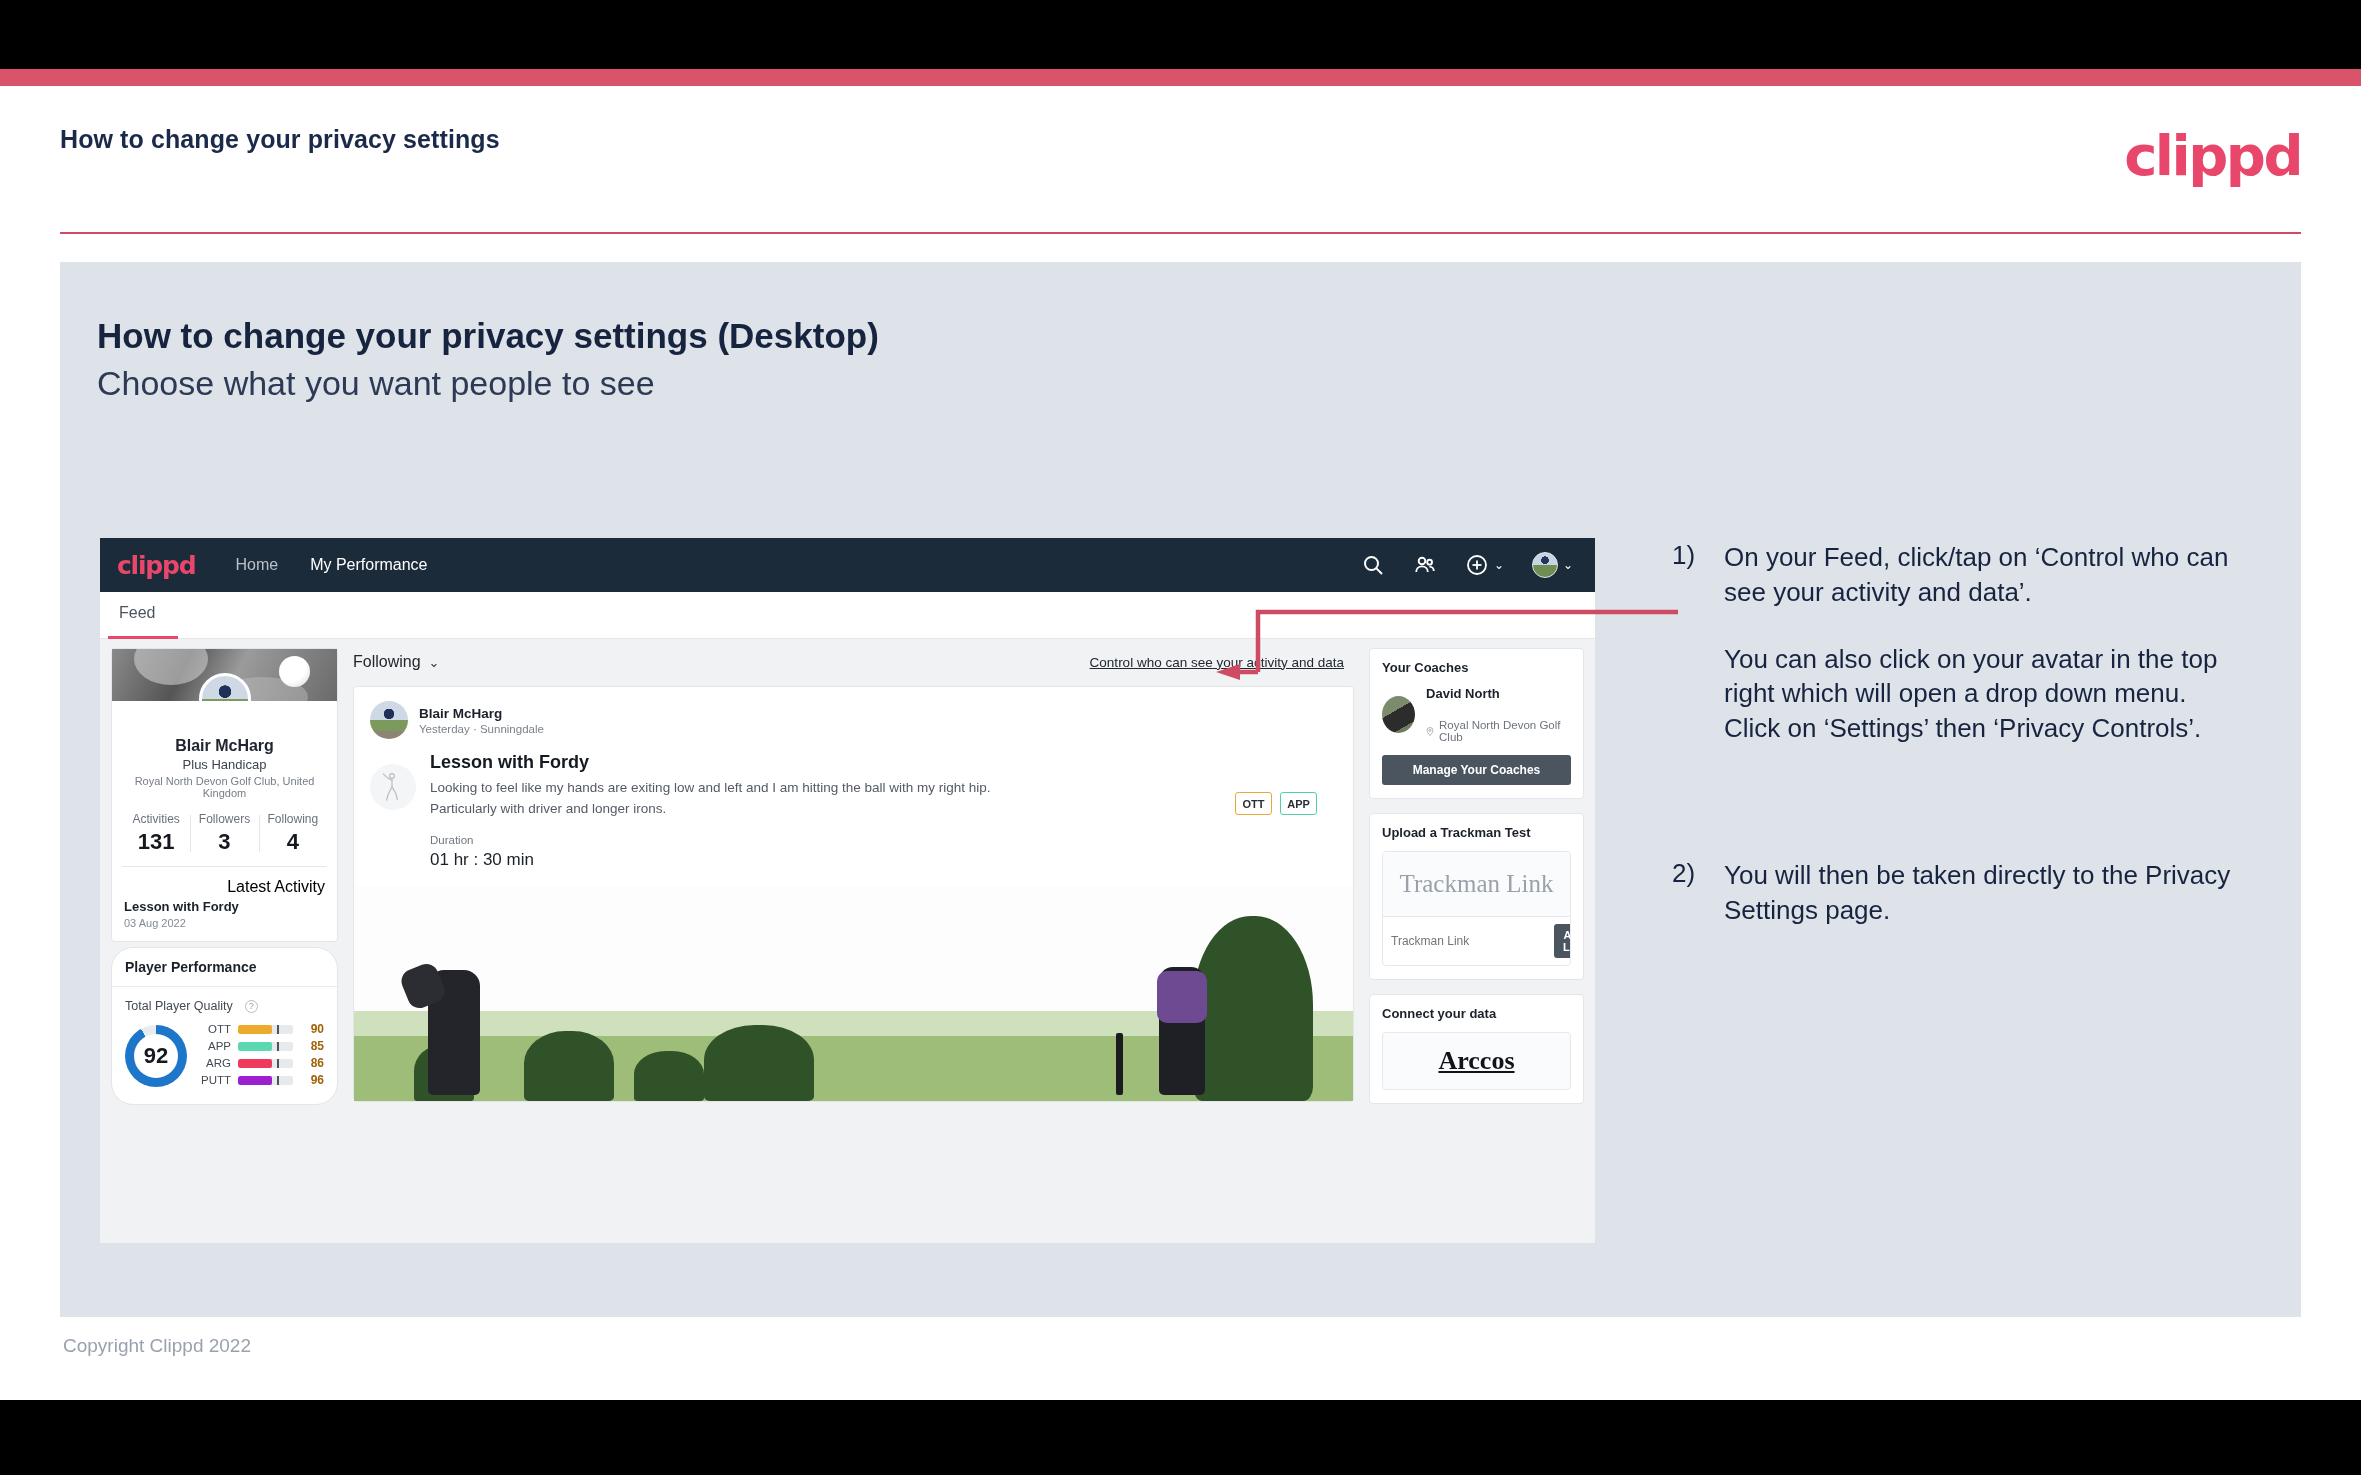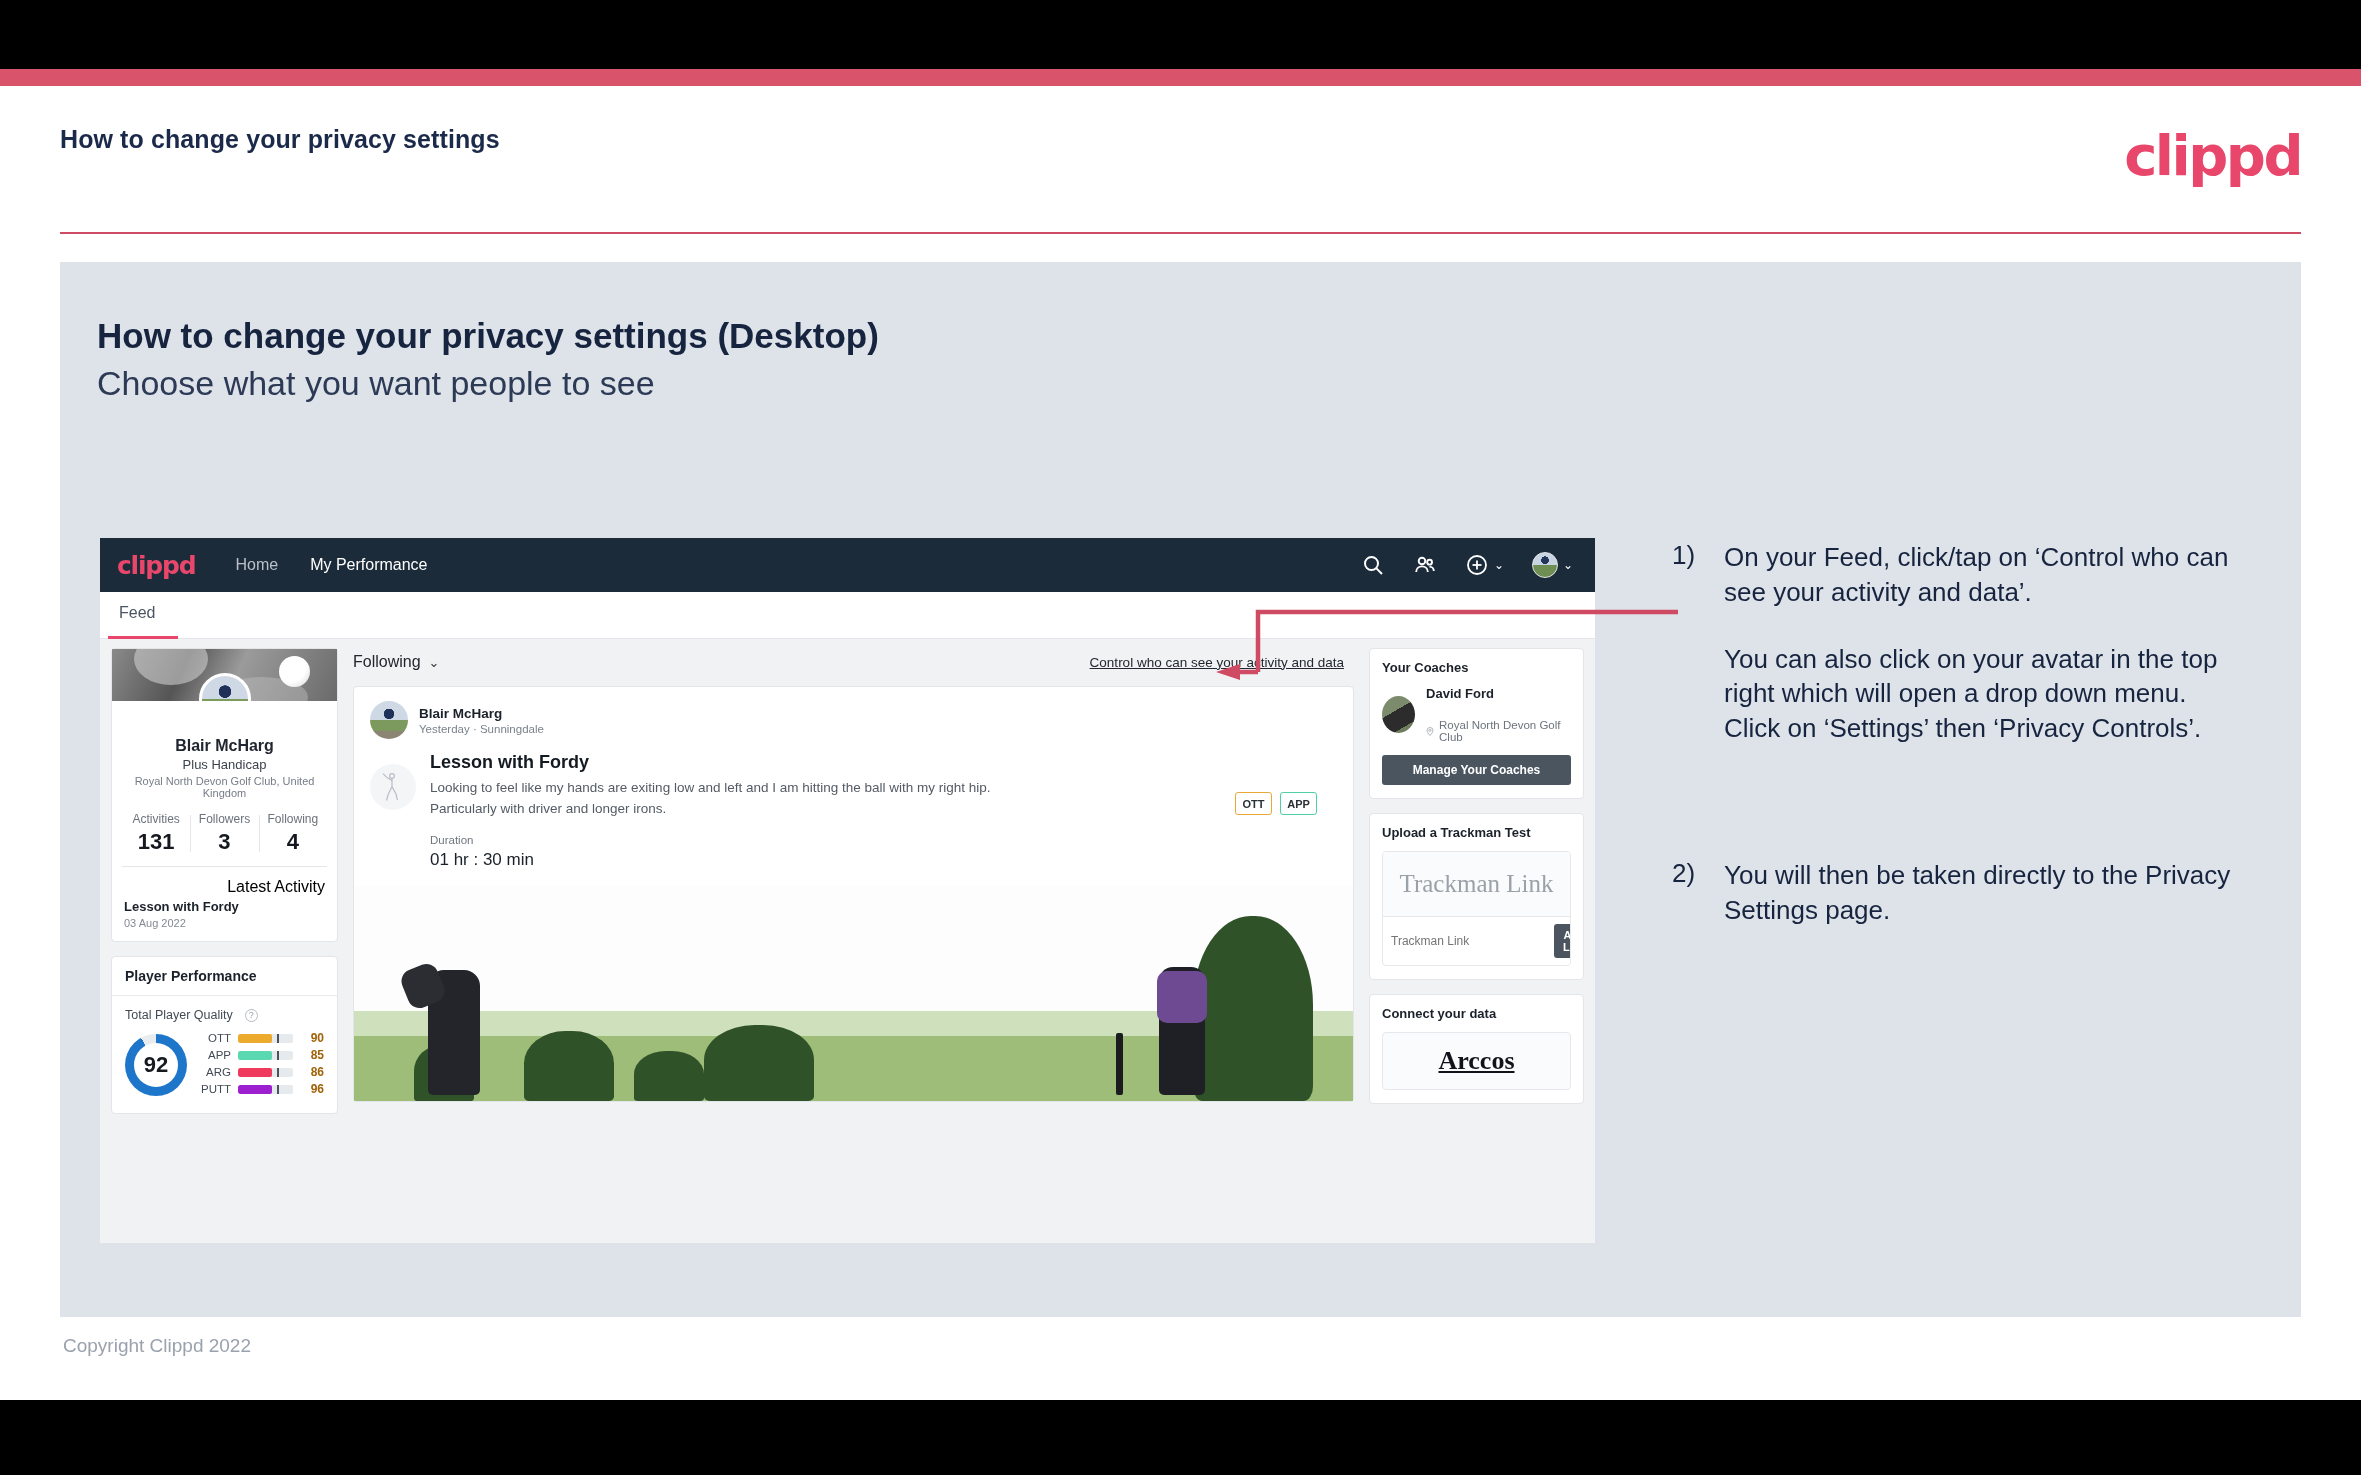--- a/index.html
+++ b/index.html
@@ -151,21 +151,21 @@
   }
   .p-stat-label { font-size:12px; color:#6b727c; }
   .p-stat-value { font-size:22px; font-weight:700; color:#15191f; margin-top:3px; }
   .p-divider { height:1px; background:#e4e6ea; margin-top:11px; }
   .p-latest { padding:11px 12px 12px 12px; text-align:left; }
   .p-latest-label { font-size:16px; color:#000000;text-align:right; }
   .p-latest-title { font-size:13px; font-weight:700; color:#1b212a; margin-top:3px; }
   .p-latest-date  { font-size:11px; color:#838a94; margin-top:3px; }
 
   
-  .pp-card { margin-top:14px; }
+  .pp-card { margin-top:5px;border-radius:22px; }
   .pp-head { padding:11px 13px; border-bottom:1px solid #e8eaee; font-size:14px; font-weight:700; color:#1b212a; }
   .pp-body { padding:12px 13px 14px 13px; }
   .pp-tpq { font-size:12.5px; color:#434a54; display:flex; align-items:center; gap:12px; }
   .q-mark {
     width:13px; height:13px; border-radius:50%; border:1px solid #b6bcc4;
     font-size:9px; line-height:11px; text-align:center; color:#99a0a9;
   }
   .pp-row-wrap { display:flex; align-items:center; gap:10px; margin-top:9px; }
   .ring {
     width:62px; height:62px; border-radius:50%; flex:0 0 62px;
@@ -479,21 +479,21 @@
         </div>
       </div>
 
       <div class="col-right">
 
         <div class="card rc">
           <div class="rc-title">Your Coaches</div>
           <div class="coach-row">
             <div class="coach-av"></div>
             <div>
-              <div class="coach-name">David Ford</div>
+              <div class="coach-name">David North</div>
               <div class="coach-club">
                 <svg class="pin" viewBox="0 0 12 14" fill="none" stroke="currentColor" stroke-width="1.2">
                   <path d="M6 13.2C6 13.2 10.6 8.8 10.6 5.4A4.6 4.6 0 1 0 1.4 5.4C1.4 8.8 6 13.2 6 13.2Z"></path>
                     <circle cx="6" cy="5.3" r="1.6"></circle>
                 </svg>
                 <span>Royal North Devon Golf Club</span>
               </div>
             </div>
           </div>
           <button class="btn-dark">Manage Your Coaches</button>

